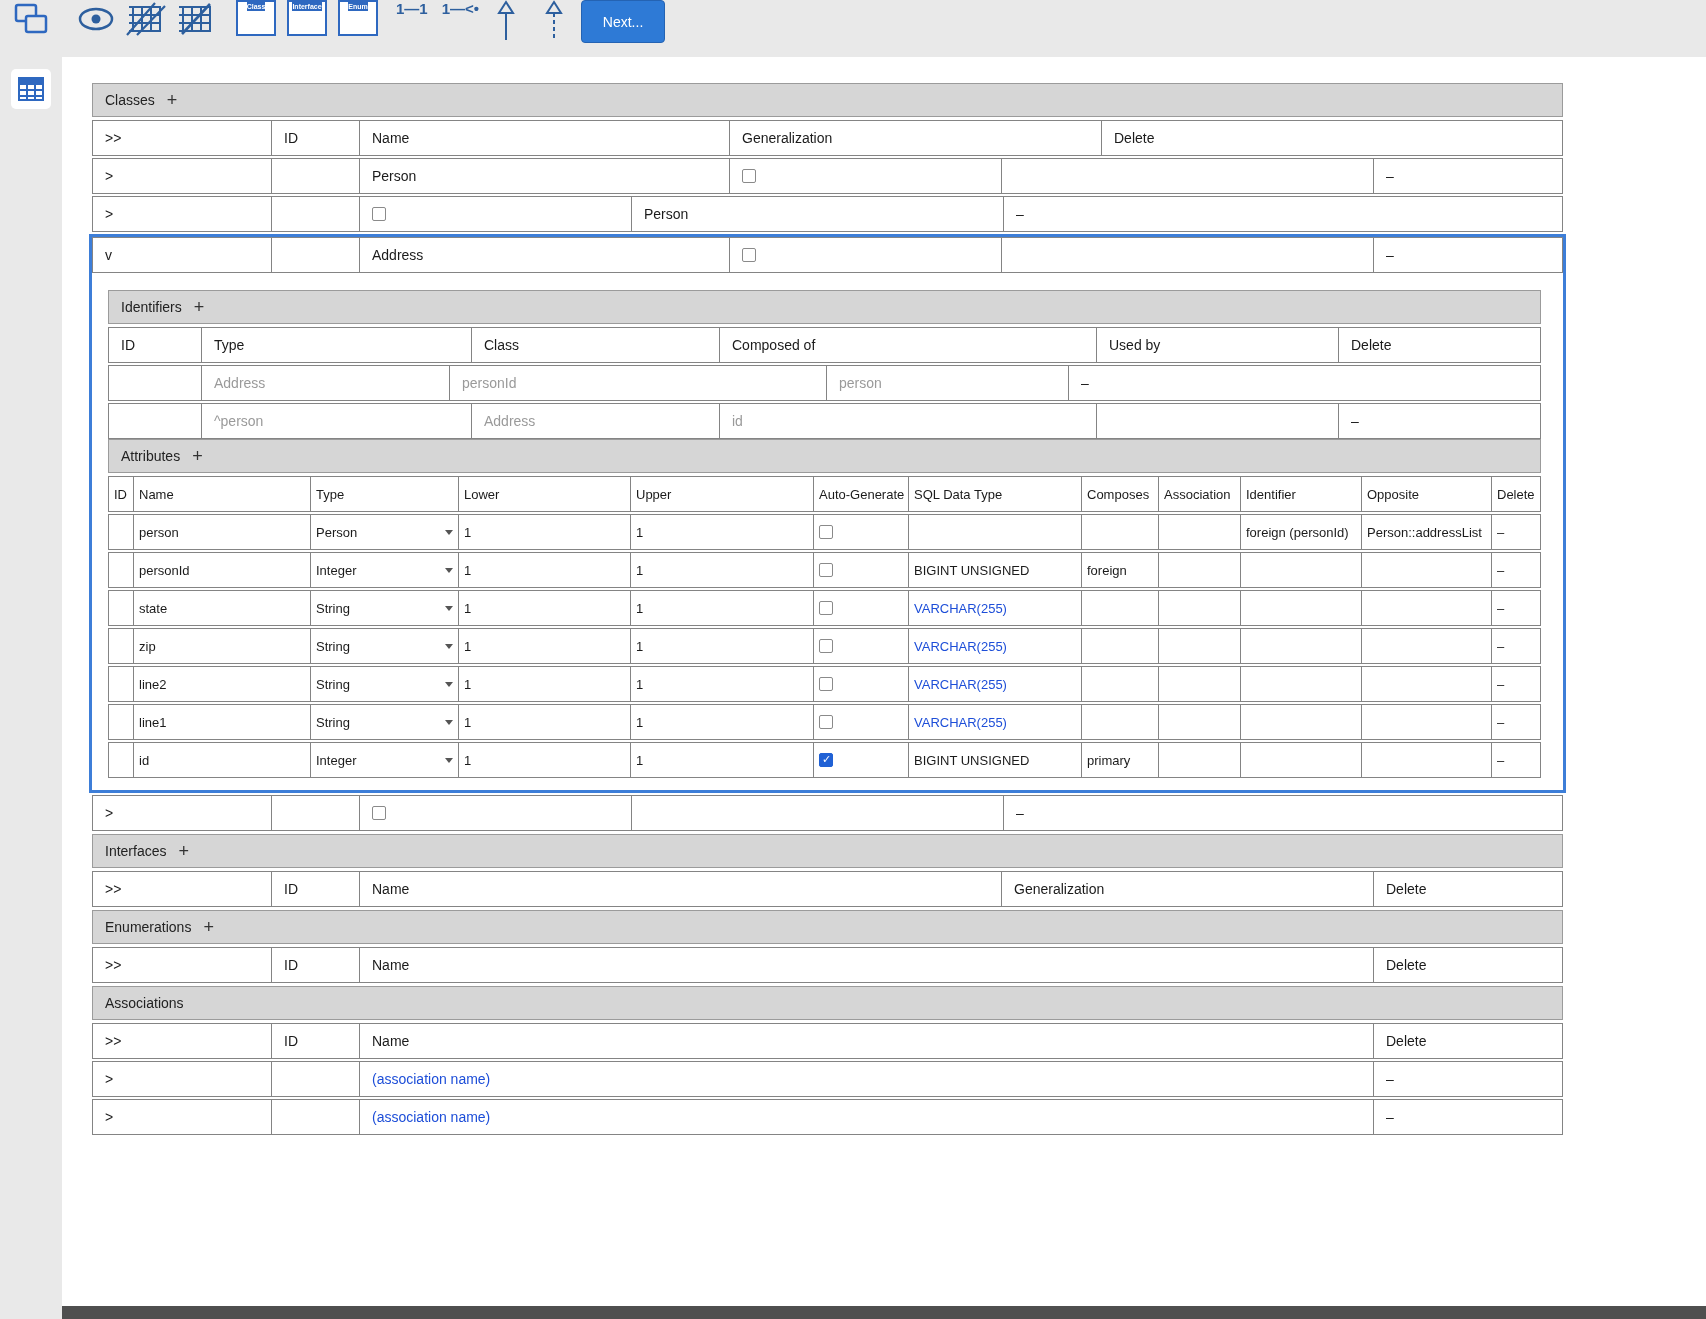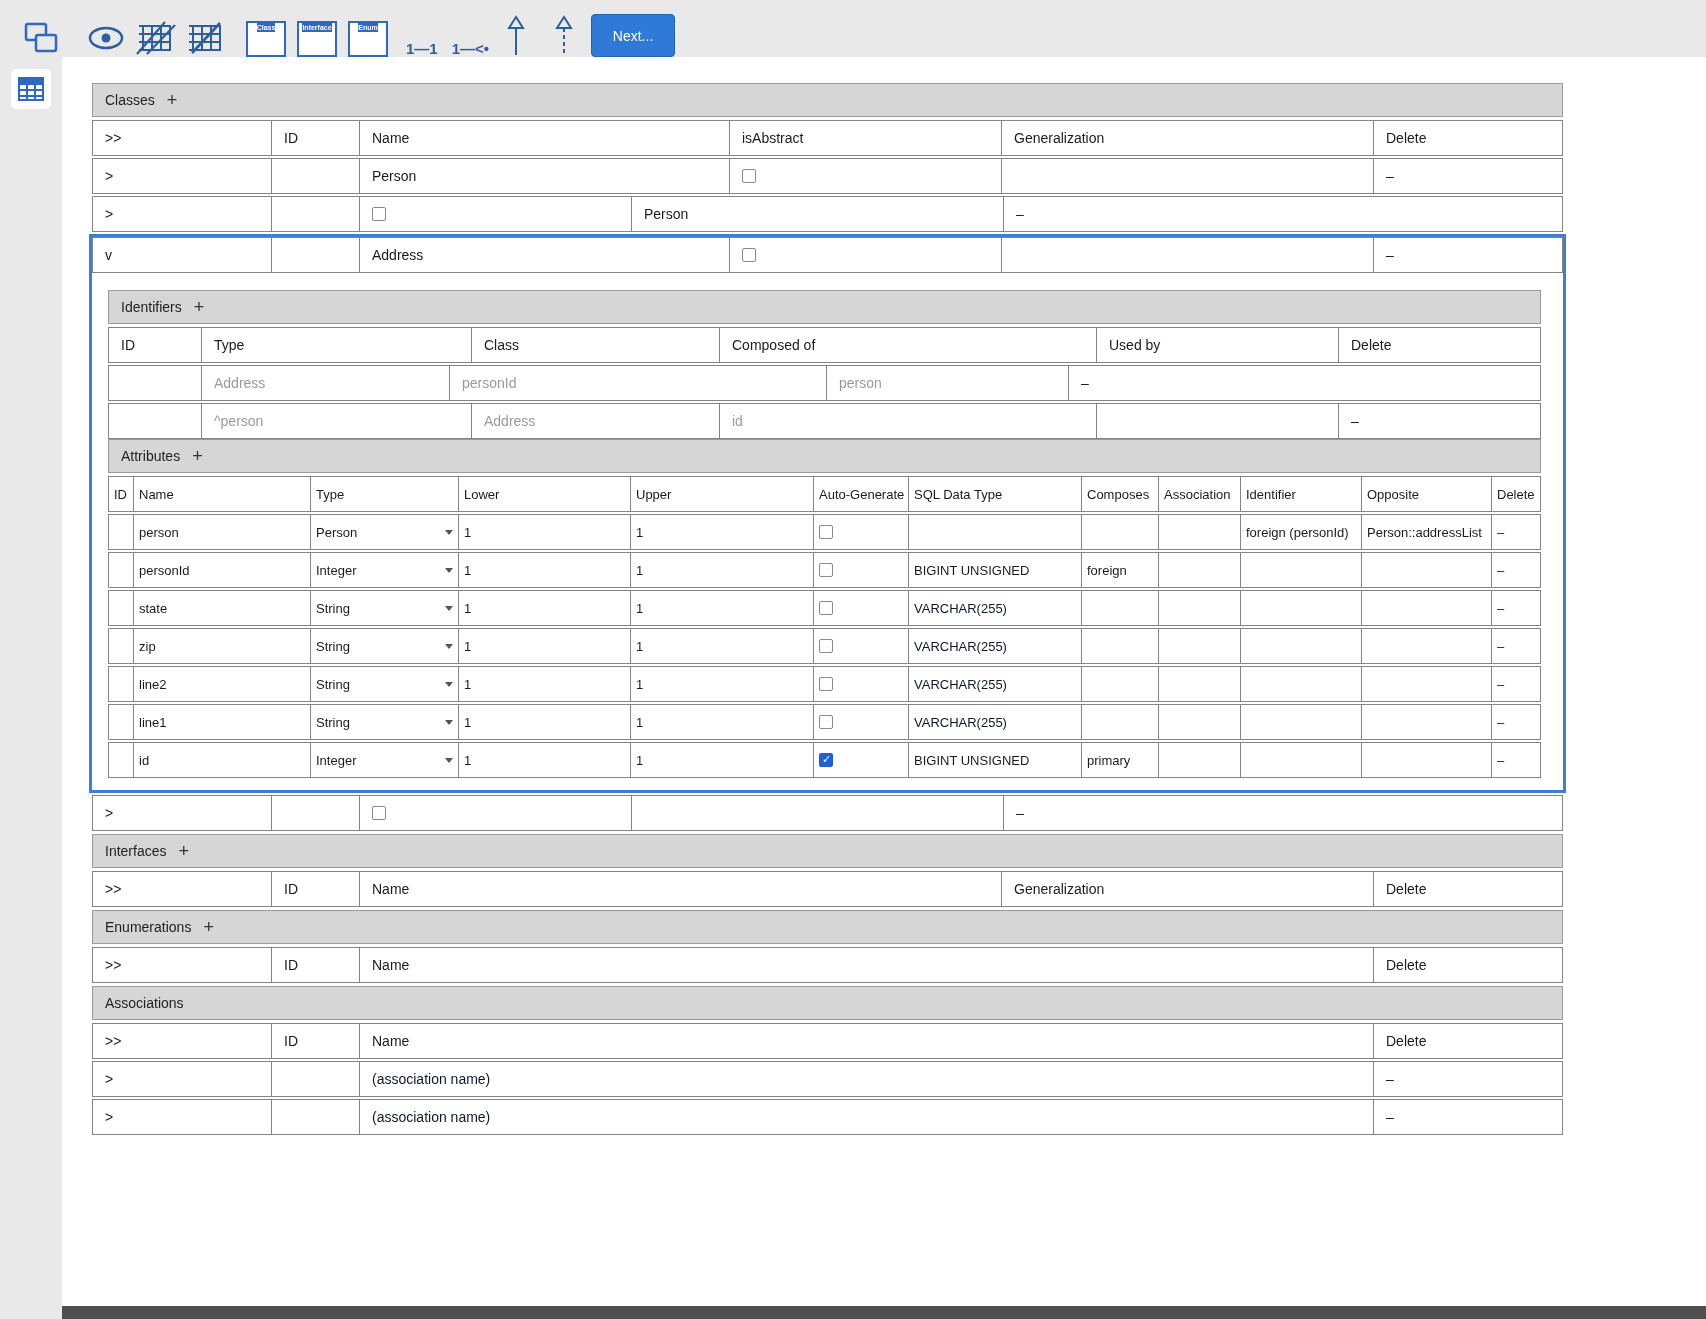--- a/index.html
+++ b/index.html
@@ -3,21 +3,21 @@
 <meta charset="utf-8">
 <style>
   * { margin:0; padding:0; box-sizing:border-box; }
   html,body { width:1706px; height:1319px; }
   body {
     font-family:"Liberation Sans","DejaVu Sans",sans-serif;
     font-size:14px; color:#1b1b1b; background:#fff;
     position:relative; overflow:hidden;
   }
   
-  .toolbar { position:absolute; left:0; top:0; width:1706px; height:57px; background:#e9e9e9; display:flex; align-items:flex-end;padding-left:10px; }
+  .toolbar { position:absolute; left:0; top:0; width:1706px; height:57px; background:#e9e9e9; display:flex; align-items:flex-start; }
   .tb-btn { display:flex; align-items:center; justify-content:center; cursor:pointer; }
   .mult { color:#2d5f9e; font-weight:bold; font-size:15px; white-space:nowrap; }
   .next-btn { width:84px; height:43px; background:#2e7ad6; color:#fff; border:1px solid #2463b3; border-radius:4px; font-size:14px; font-family:inherit; cursor:pointer; }
   .uml-box { width:40px; height:36px; border:2px solid #2e68c0; background:#fff; display:flex; flex-direction:column; cursor:pointer; }
   .uml-box-title { background:#2e68c0; color:#fff; font-size:7px; line-height:9px; height:9px; text-align:center; font-weight:bold; overflow:hidden; }
   .uml-box-comp { flex:1; }
   .uml-box-comp + .uml-box-comp { border-top:2px solid #2e68c0; }
   
   .sidebar { position:absolute; left:0; top:57px; width:62px; height:1262px; background:#e9e9e9; }
   .sidebar-btn { width:40px; height:40px; margin:12px auto 0; background:#fff; border-radius:5px; display:flex; align-items:center; justify-content:center; cursor:pointer; }
@@ -25,21 +25,21 @@
   .main { position:absolute; left:62px; top:57px; width:1644px; height:1249px; background:#fff; padding:26px 8px 0 30px; overflow:hidden; }
   .content { width:1471px; }
   .sec-head { height:34px; background:#d6d6d6; border:1px solid #9b9b9b; display:flex; align-items:center; padding:0 12px; margin-bottom:3px; }
   .sec-title { font-size:14px; color:#222; }
   .add-btn { margin-left:12px; font-size:18px; color:#333; cursor:pointer; line-height:1; }
   .trow { display:flex; height:36px; border:1px solid #848484; background:#fff; margin-bottom:2px; width:100%; }
   .cell { display:flex; align-items:center; padding:0 12px; border-left:1px solid #848484; overflow:hidden; white-space:nowrap; }
   .cell:first-child { border-left:none; }
   .expander { cursor:pointer; }
   .delete { cursor:pointer; color:#222; }
-  .ph { color:#0f172a; }
+  .ph { color:#1d4ed8; }
   .ro { color:#9a9a9a; }
   .checkbox { width:14px; height:14px; border:1.5px solid #8a8a8a; border-radius:2px; background:#fff; display:inline-block; position:relative; cursor:pointer; flex:0 0 auto; }
   .checkbox.checked { background:#2061d5; border-color:#2061d5; }
   .checkbox.checked::after { content:"✓"; color:#fff; font-size:11px; font-weight:bold; position:absolute; top:-1px; left:2px; }
   .select-cell { justify-content:space-between; }
   .chev { width:0; height:0; border-left:4px solid transparent; border-right:4px solid transparent; border-top:5px solid #555; margin-left:4px; flex:0 0 auto; }
   
   .t-classes .col-exp{flex:0 0 178px} .t-classes .col-id{flex:0 0 88px} .t-classes .col-name{flex:0 0 370px}
   .t-classes .col-abs{flex:0 0 272px} .t-classes .col-gen{flex:0 0 372px} .t-classes .col-del{flex:1 1 0;min-width:0}
   
@@ -140,21 +140,20 @@
 
     <div class="sec-head">
       <span class="sec-title">Classes</span>
       <span class="add-btn">+</span>
     </div>
 
     <div class="trow t-classes">
       <div class="cell col-exp expander">&gt;&gt;</div>
       <div class="cell col-id">ID</div>
       <div class="cell col-name">Name</div>
-      <div class="cell col-abs">isAbstract</div>
       <div class="cell col-gen">Generalization</div>
       <div class="cell col-del">Delete</div>
     </div>
 
     <div class="trow t-classes">
       <div class="cell col-exp expander">&gt;</div>
       <div class="cell col-id"></div>
       <div class="cell col-name">Person</div>
       <div class="cell col-abs">
           <span class="checkbox"></span>

